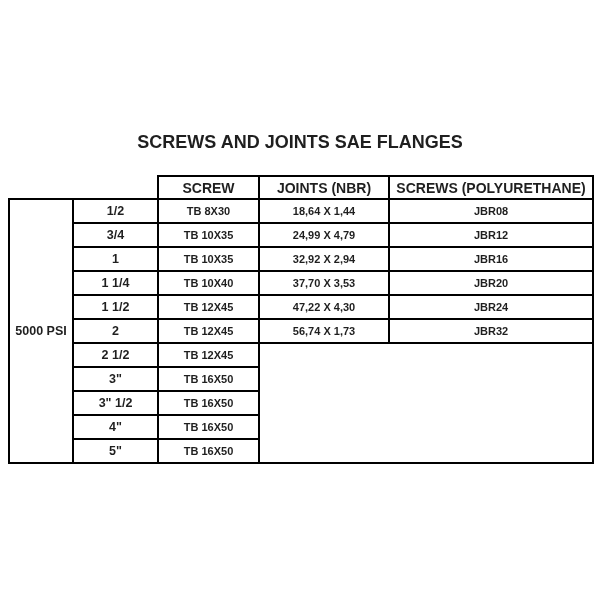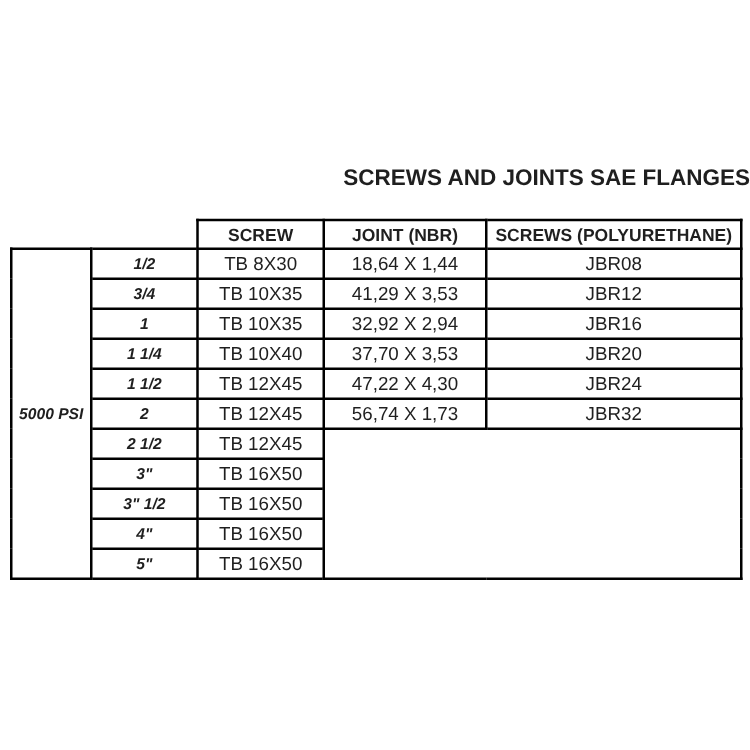--- a/index.html
+++ b/index.html
@@ -13,42 +13,42 @@
     position: relative;
     overflow: hidden;
     font-family: "Liberation Sans", sans-serif;
     color: #1f1f1f;
   }
   .page-title {
     position: absolute;
     top: 132px;
     left: 0;
     right: 0;
-    text-align: right;
+    text-align: center;
     font-size: 18px;
     font-weight: bold;
     letter-spacing: 0px;
     color: #1f1f1f;
   }
   table.flange-table {
     position: absolute;
     left: 8px;
     top: 175px;
     border-collapse: collapse;
     table-layout: fixed;
     width: 584px;
   }
   table.flange-table td,
   table.flange-table th {
     border: 2px solid #000000;
     padding: 0;
     text-align: center;
     vertical-align: middle;
-    font-size: 15px;
-    font-weight: normal;
+    font-size: 11px;
+    font-weight: bold;
     color: #1f1f1f;
     overflow: hidden;
     white-space: nowrap;
   }
   table.flange-table tr.hdr {
     height: 23px;
   }
   table.flange-table tr.datarow {
     height: 24px;
   }
@@ -57,21 +57,20 @@
     font-weight: bold;
     margin-left: 20px;
   }
   table.flange-table td.phantom {
     border: none;
     background: #ffffff;
   }
   table.flange-table td.psi,
   table.flange-table td.size {
     font-weight: bold;
-    font-style: italic;
     font-size: 12.5px;
   }
   table.flange-table td.empty {
     background: #ffffff;
   }
 </style>
 </head>
 <body>
 
 <div class="page-title">SCREWS AND JOINTS SAE FLANGES</div>
@@ -81,34 +80,34 @@
     <col style="width:64px">
     <col style="width:85px">
     <col style="width:101px">
     <col style="width:130px">
     <col style="width:204px">
   </colgroup>
   <tbody>
       <tr class="hdr">
     <td class="phantom" colspan="2"></td>
     <th>SCREW</th>
-    <th>JOINT (NBR)</th>
+    <th>JOINTS (NBR)</th>
     <th>SCREWS (POLYURETHANE)</th>
   </tr>
   <tr class="datarow">
     <td class="psi" rowspan="11">5000 PSI</td>
     <td class="size">1/2</td>
     <td>TB 8X30</td>
     <td>18,64 X 1,44</td>
     <td>JBR08</td>
   </tr>
   <tr class="datarow">
     <td class="size">3/4</td>
     <td>TB 10X35</td>
-    <td>41,29 X 3,53</td>
+    <td>24,99 X 4,79</td>
     <td>JBR12</td>
   </tr>
   <tr class="datarow">
     <td class="size">1</td>
     <td>TB 10X35</td>
     <td>32,92 X 2,94</td>
     <td>JBR16</td>
   </tr>
   <tr class="datarow">
     <td class="size">1 1/4</td>

